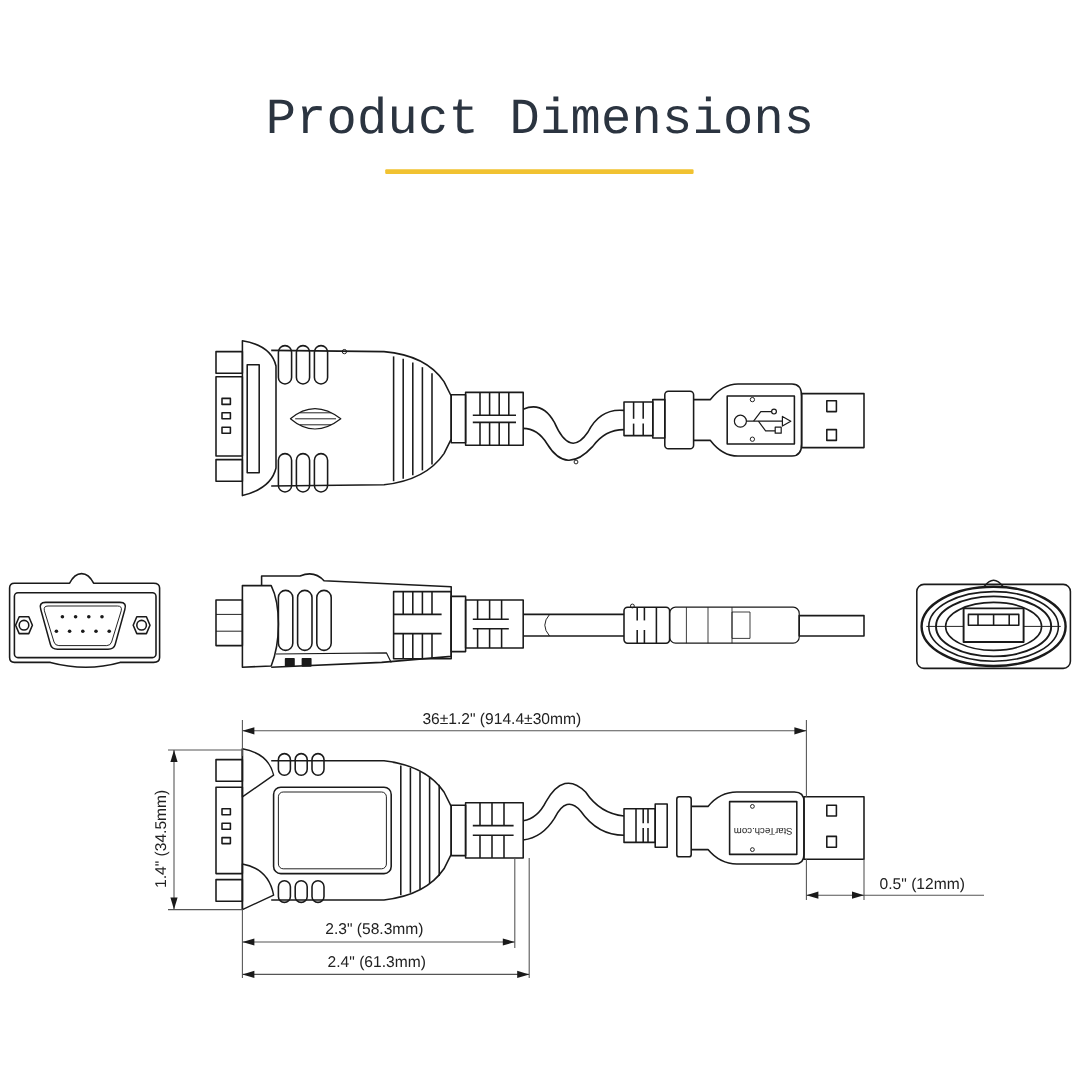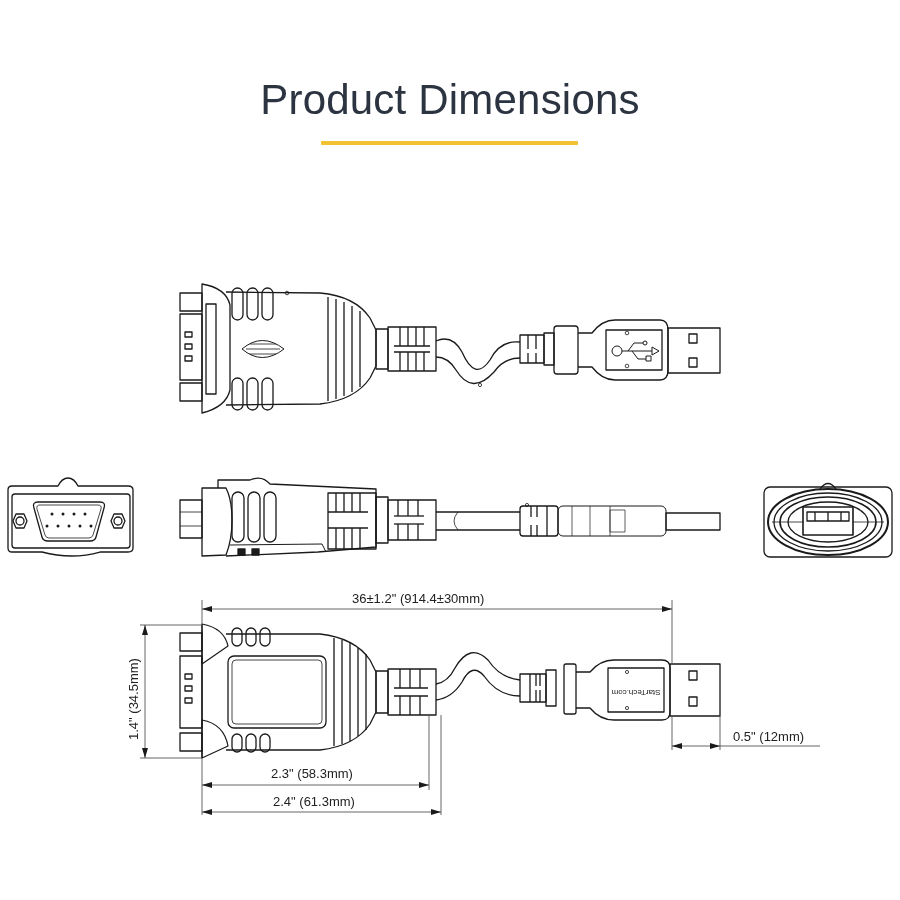--- a/index.html
+++ b/index.html
@@ -1,17 +1,17 @@
 <!DOCTYPE html>
 <html><head>
 <meta charset="utf-8">
 <style>
   html, body { margin: 0; padding: 0; background: #ffffff; }
   body { width: 900px; height: 900px; position: relative; overflow: hidden; font-family: "DejaVu Sans", sans-serif; }
-  .title { position: absolute; left: 0; width: 900px; top: 76px; text-align: center; font-size: 42px; font-weight: 300; color: #2b3440; letter-spacing: 0.2px; font-family: Liberation Sans, sans-serif; }
+  .title { position: absolute; left: 0; width: 900px; top: 76px; text-align: center; font-size: 42px; font-weight: 300; color: #2b3440; letter-spacing: 0.2px; font-family: Liberation Mono, monospace; }
   .accent { position: absolute; left: 321px; top: 141px; width: 257px; height: 4px; background: #f1c231; border-radius: 1px; }
   svg.drawing { position: absolute; left: 0; top: 0; }
   .dim { position: absolute; font-size: 13px; color: #222; white-space: nowrap; font-family: "Liberation Sans", sans-serif; }
   .dim-vert { position: absolute; font-size: 13px; color: #222; white-space: nowrap; transform-origin: left top; transform: rotate(-90deg); font-family: "Liberation Sans", sans-serif; }
 </style>
 </head>
 <body>
 
 <div class="title">Product Dimensions</div>
 <div class="accent"></div>

